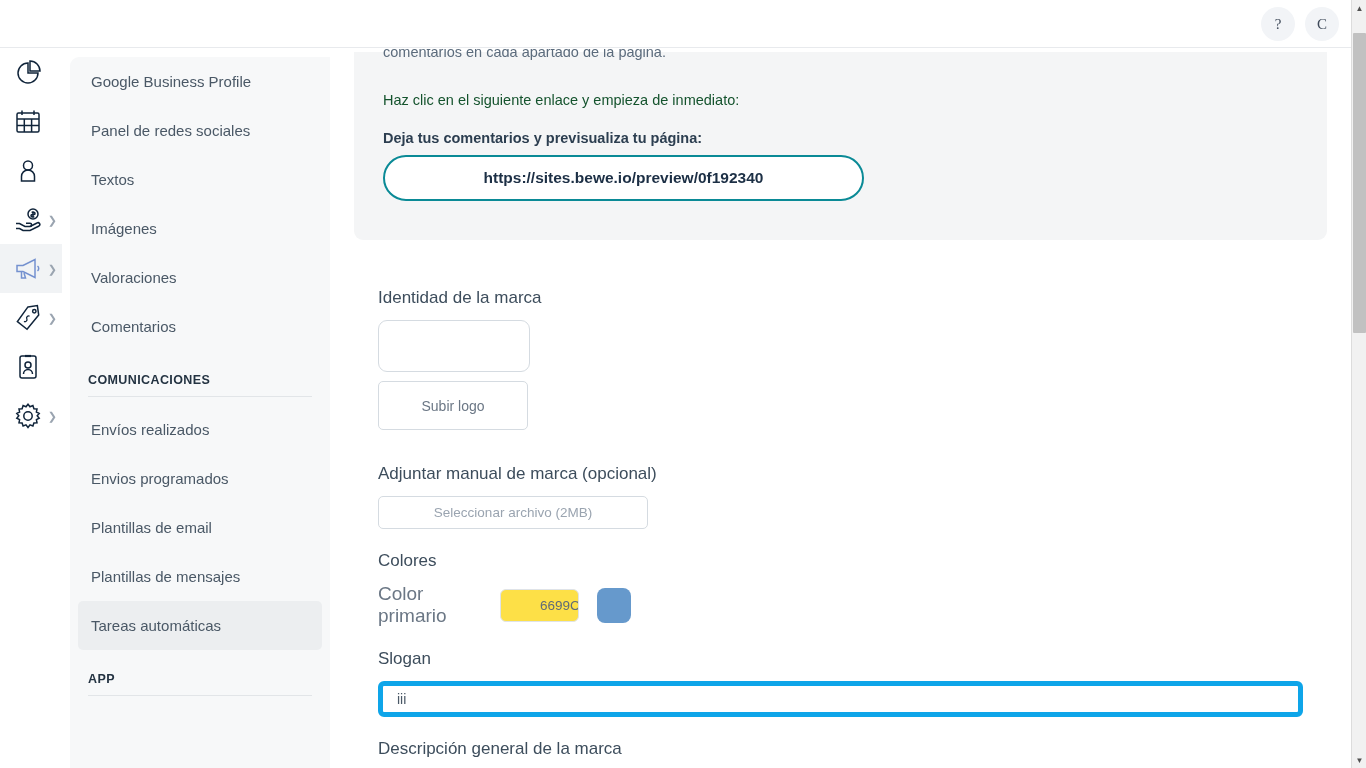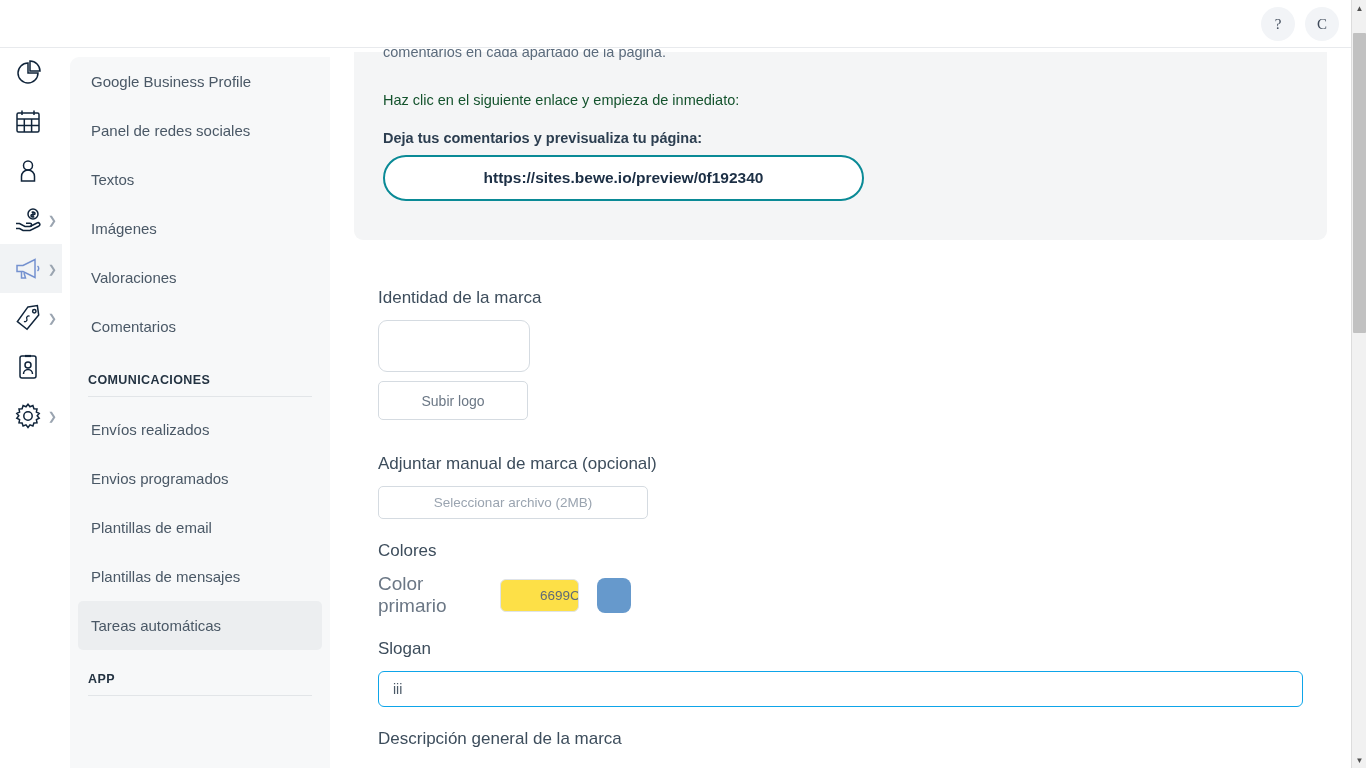--- a/index.html
+++ b/index.html
@@ -188,21 +188,21 @@
     margin-bottom: 12px;
   }
   .logo-box {
     width: 152px; height: 52px;
     border: 1px solid #d5dbe1;
     border-radius: 9px;
     background: #fff;
   }
   .upload-btn {
     margin-top: 9px;
-    width: 150px; height: 39px;
+    width: 150px; height: 49px;
     border: 1px solid #d5dbe1;
     border-radius: 5px;
     background: #fff;
     display: flex;
     align-items: center;
     justify-content: center;
     font-size: 14px;
     color: #6b7785;
     cursor: pointer;
     font-family: "Liberation Sans", sans-serif;
@@ -240,21 +240,21 @@
     color: #5f6b78;
     font-family: "Liberation Sans", sans-serif;
     padding-left: 39px;
   }
   .swatch {
     width: 34px; height: 35px;
     border-radius: 8px;
   }
   .slogan-inp {
     width: 925px; height: 36px;
-    border: 1px solid #0ea5e9;
+    border: 5px solid #0ea5e9;
     border-radius: 6px;
     background: #fff;
     padding: 0 14px;
     font-size: 14px;
     color: #4a5866;
     font-family: "Liberation Sans", sans-serif;
   }
 
   
   .vscroll {

